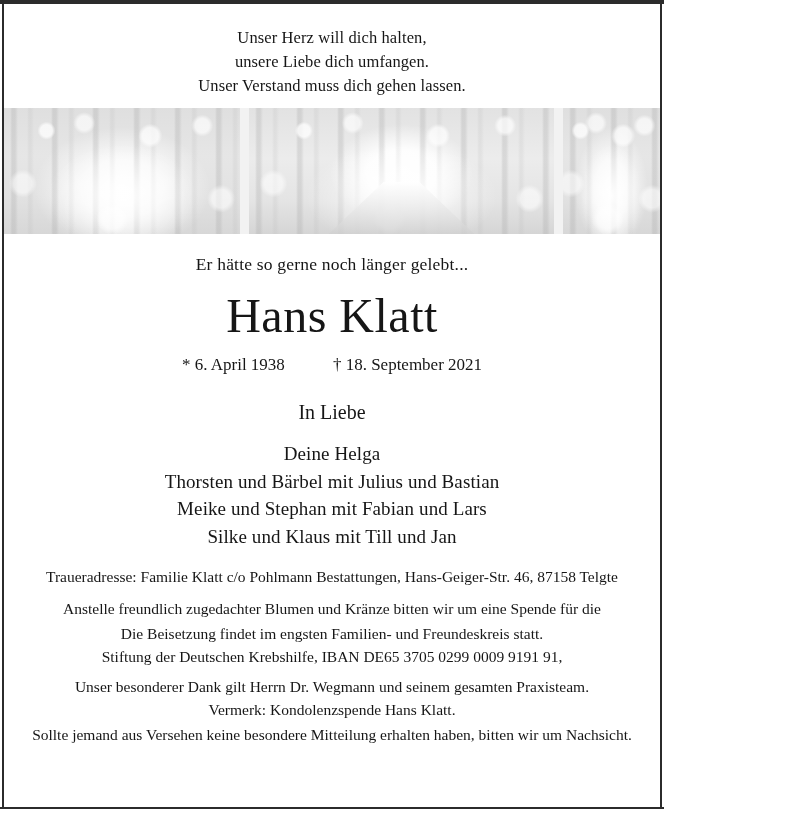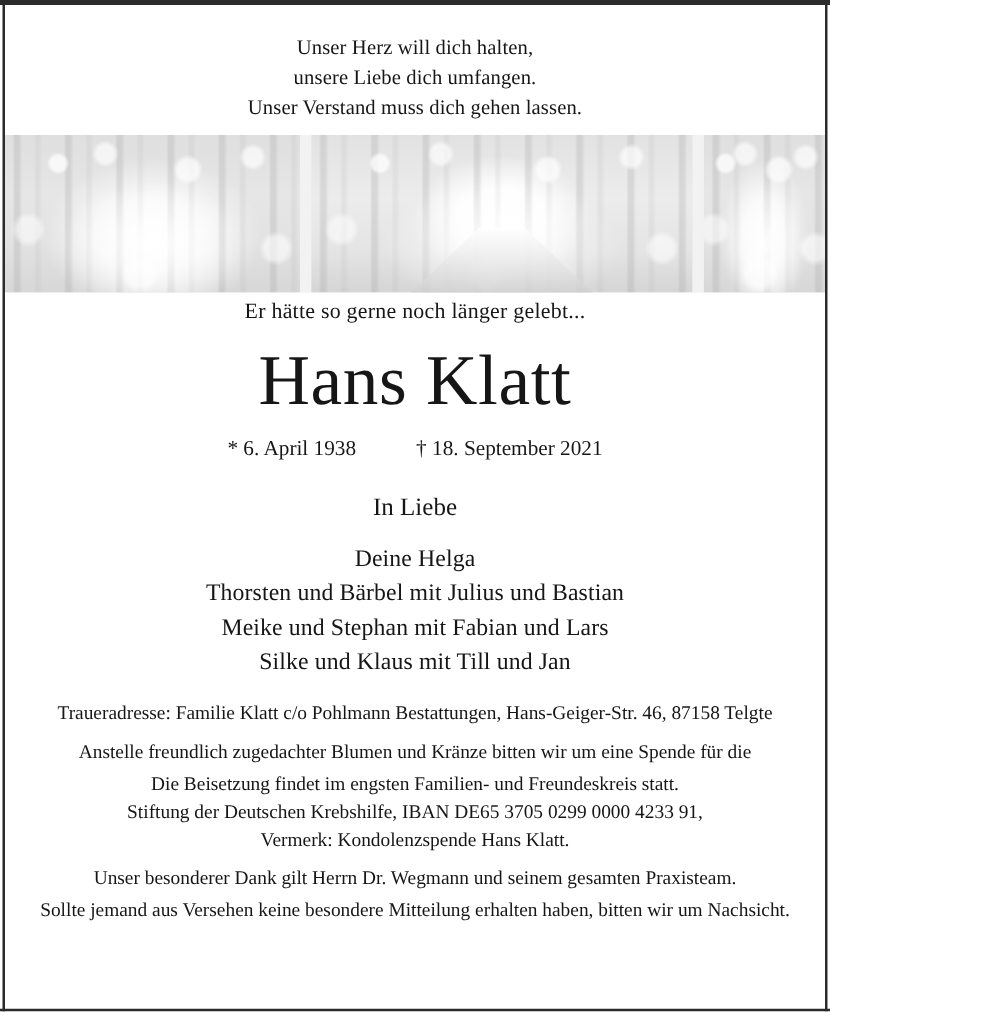--- a/index.html
+++ b/index.html
@@ -121,30 +121,30 @@
     transform: translateX(-50%);
     background: linear-gradient(to bottom, rgba(255,255,255,0.95), rgba(206,206,206,0.85));
     clip-path: polygon(38% 0%, 62% 0%, 100% 100%, 0% 100%);
     opacity: 0.9;
   }
 
   
   .content {
     position: absolute;
     left: 4px; right: 4px;
-    top: 218px;
+    top: 234px;
     text-align: center;
   }
   .lead {
     font-size: 17.5px;
     margin-top: 20px;
     letter-spacing: 0.2px;
   }
   .name {
-    font-size: 57px;
+    font-size: 48px;
     margin-top: 16px;
     letter-spacing: 0.5px;
     line-height: 1.05;
   }
   .dates {
     font-size: 17px;
     margin-top: 14px;
   }
   .dates .birth { margin-right: 48px; }
 
@@ -219,20 +219,20 @@
       <div class="family-line">Deine Helga</div>
       <div class="family-line">Thorsten und Bärbel mit Julius und Bastian</div>
       <div class="family-line">Meike und Stephan mit Fabian und Lars</div>
       <div class="family-line">Silke und Klaus mit Till und Jan</div>
     </div>
 
     <div class="footer">
       <div class="footer-line">Traueradresse: Familie Klatt c/o Pohlmann Bestattungen, Hans-Geiger-Str. 46, 87158 Telgte</div>
       <div class="footer-line footer-gap-2">Anstelle freundlich zugedachter Blumen und Kränze bitten wir um eine Spende für die</div>
       <div class="footer-line footer-gap-1">Die Beisetzung findet im engsten Familien- und Freundeskreis statt.</div>
-      <div class="footer-line">Stiftung der Deutschen Krebshilfe, IBAN DE65 3705 0299 0000 4233 91,</div>
+      <div class="footer-line">Stiftung der Deutschen Krebshilfe, IBAN DE65 3705 0299 0009 9191 91,</div>
+      <div class="footer-line footer-gap-3">Unser besonderer Dank gilt Herrn Dr. Wegmann und seinem gesamten Praxisteam.</div>
       <div class="footer-line">Vermerk: Kondolenzspende Hans Klatt.</div>
-      <div class="footer-line footer-gap-3">Unser besonderer Dank gilt Herrn Dr. Wegmann und seinem gesamten Praxisteam.</div>
       <div class="footer-line footer-gap-1">Sollte jemand aus Versehen keine besondere Mitteilung erhalten haben, bitten wir um Nachsicht.</div>
     </div>
 
   </div>
 </div>
 
 </body></html>

